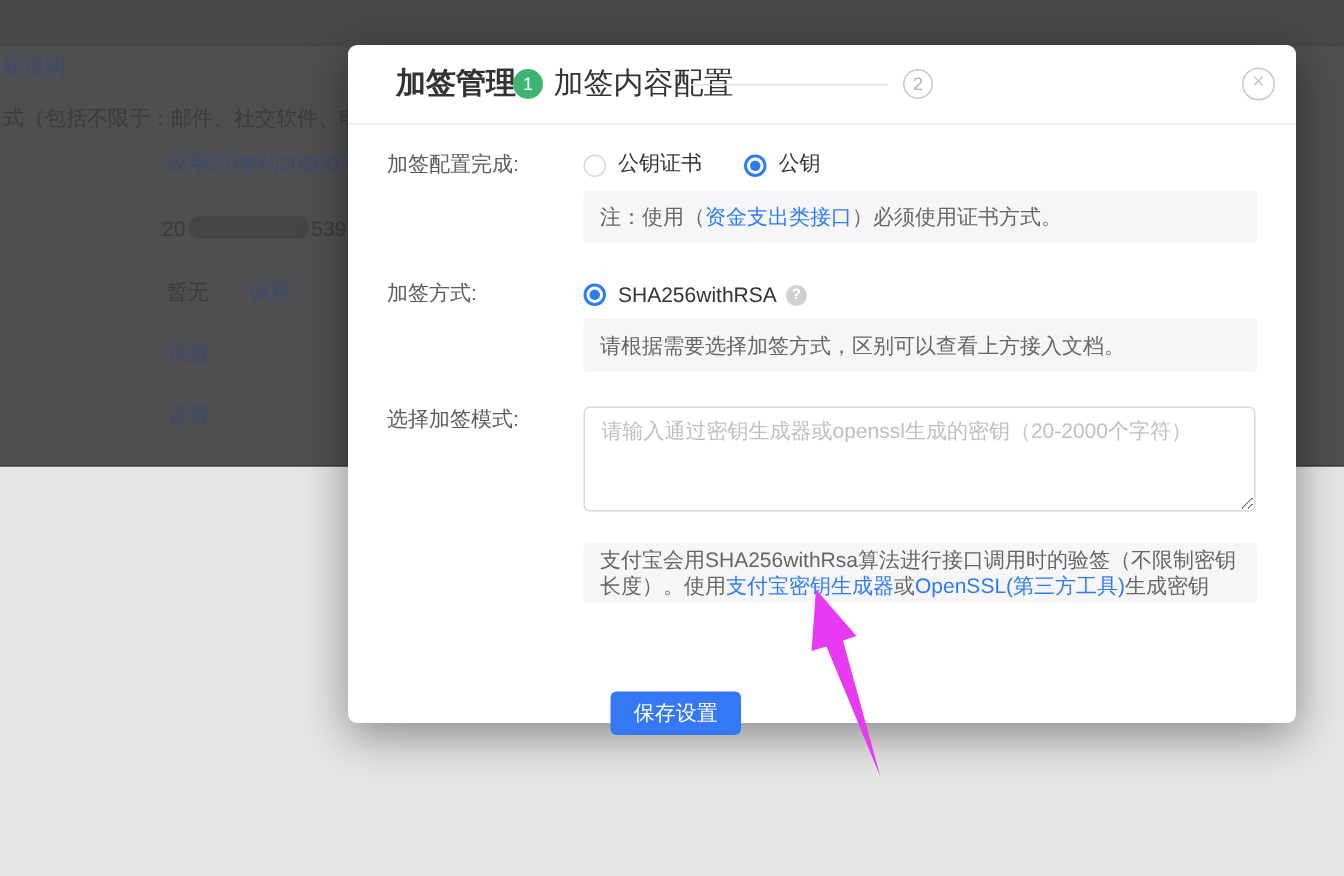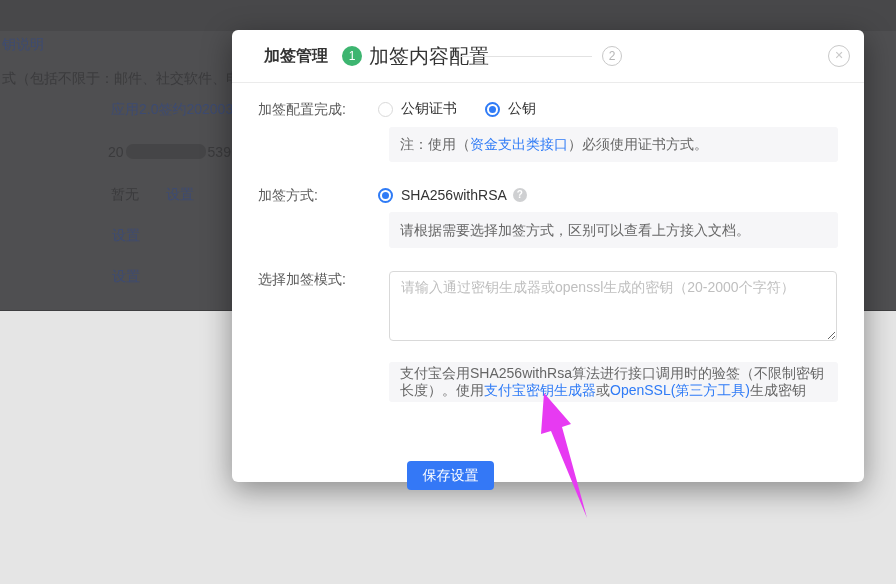--- a/index.html
+++ b/index.html
@@ -14,35 +14,35 @@
   .band-content{position:absolute;left:0;top:31px;width:896px;height:279px;background:#4f4f51;border-bottom:1px solid #3e3e40;}
   .bg-text{position:absolute;font-size:14px;color:#3b3b3d;white-space:nowrap;z-index:2;}
   .bg-link{color:#3d4b72;}
   .mask-box{display:inline-block;width:80px;height:15px;background:#454547;border-radius:7px;vertical-align:-2px;margin:0 2px;}
   
   .modal{
     position:absolute;left:232px;top:30px;width:632px;height:452px;background:#fff;
     border-radius:6px;box-shadow:0 8px 30px rgba(0,0,0,.4);z-index:10;
   }
   .modal-header{position:relative;height:52px;border-bottom:1px solid #ebebeb;}
-  .modal-title{position:absolute;left:32px;top:0;line-height:52px;font-size:16px;font-weight:600;color:#333;}
+  .modal-title{position:absolute;left:32px;top:0;line-height:52px;font-size:20px;font-weight:600;color:#333;}
   .step-circle{position:absolute;top:16px;width:20px;height:20px;border-radius:50%;font-size:12px;line-height:20px;text-align:center;}
   .step1-circle{left:110px;background:#3db570;color:#fff;}
   .step2-circle{left:370px;background:#fff;border:1px solid #c8c8c8;color:#b5b5b5;width:18px;height:18px;line-height:18px;}
   .step-label{position:absolute;top:0;line-height:52px;font-size:20px;}
   .step1-label{left:137px;color:#333;}
   .step2-label{left:398px;color:#b8b8b8;}
   .step-line{position:absolute;left:228px;top:26px;width:132px;height:1px;background:#e2e2e2;}
   .close-btn{
     position:absolute;left:596px;top:15px;width:22px;height:22px;border:1.5px solid #c9c9c9;border-radius:50%;
     box-sizing:border-box;color:#c9c9c9;font-size:11px;line-height:19px;text-align:center;cursor:pointer;
   }
   
   .form-label{position:absolute;left:26px;font-size:14px;color:#5c5c5c;}
-  .field-row{position:absolute;left:146px;display:flex;align-items:center;}
+  .field-row{position:absolute;left:157px;display:flex;align-items:flex-end;}
   .radio{width:15px;height:15px;border-radius:50%;border:1px solid #d9d9d9;background:#fff;box-sizing:border-box;flex:0 0 auto;}
   .radio.checked{border:2px solid #2f7bf6;position:relative;}
   .radio.checked::after{content:"";position:absolute;left:2px;top:2px;width:7px;height:7px;border-radius:50%;background:#2f7bf6;}
   .radio-label{font-size:14px;color:#333;margin-left:8px;}
   .note-box{position:absolute;left:157px;width:449px;background:#f6f6f8;border-radius:3px;box-sizing:border-box;font-size:14px;color:#666;}
   .note1{top:97px;height:35px;line-height:35px;padding:0 11px;white-space:nowrap;overflow:hidden;}
   .note2{top:182px;height:36px;line-height:36px;padding:0 11px;white-space:nowrap;overflow:hidden;}
   .note3{top:332px;padding:3px 11px;line-height:17px;height:40px;}
   .inline-link{color:#2f7bf6;cursor:pointer;}
   .qmark{width:14px;height:14px;border-radius:50%;background:#cfd0d2;color:#fff;font-size:10px;font-weight:bold;line-height:14px;text-align:center;margin-left:6px;flex:0 0 auto;cursor:pointer;}

